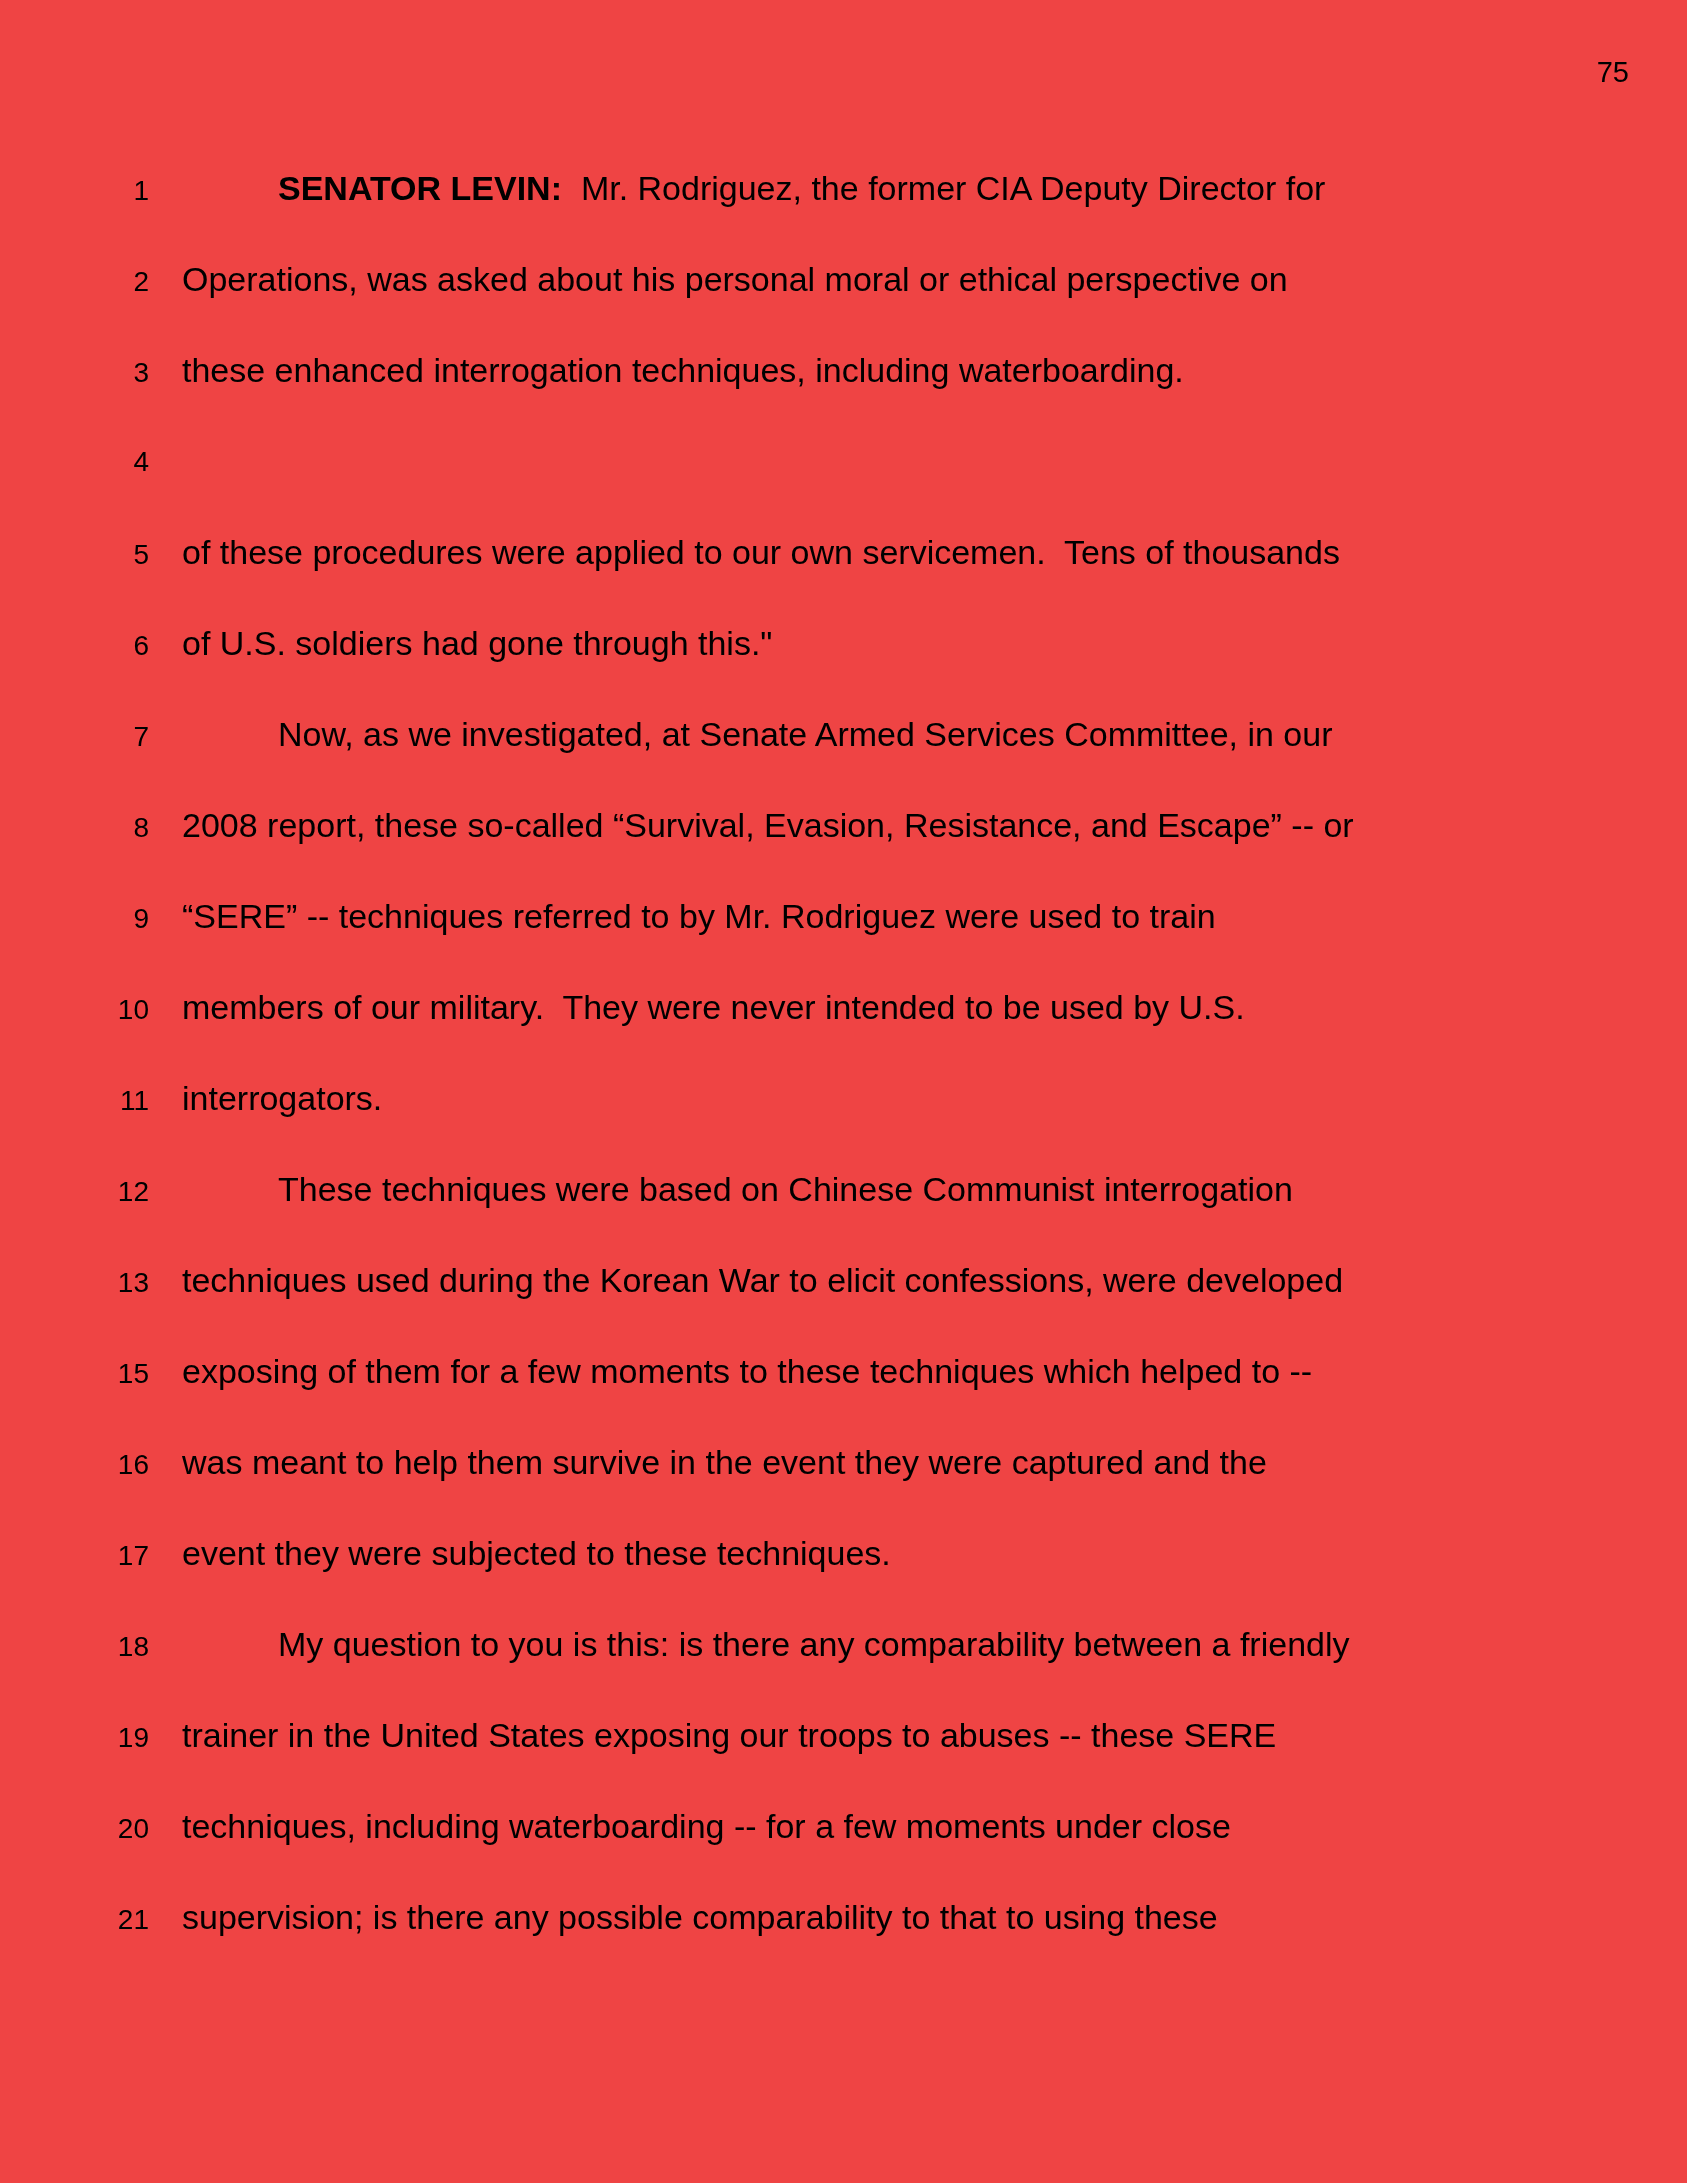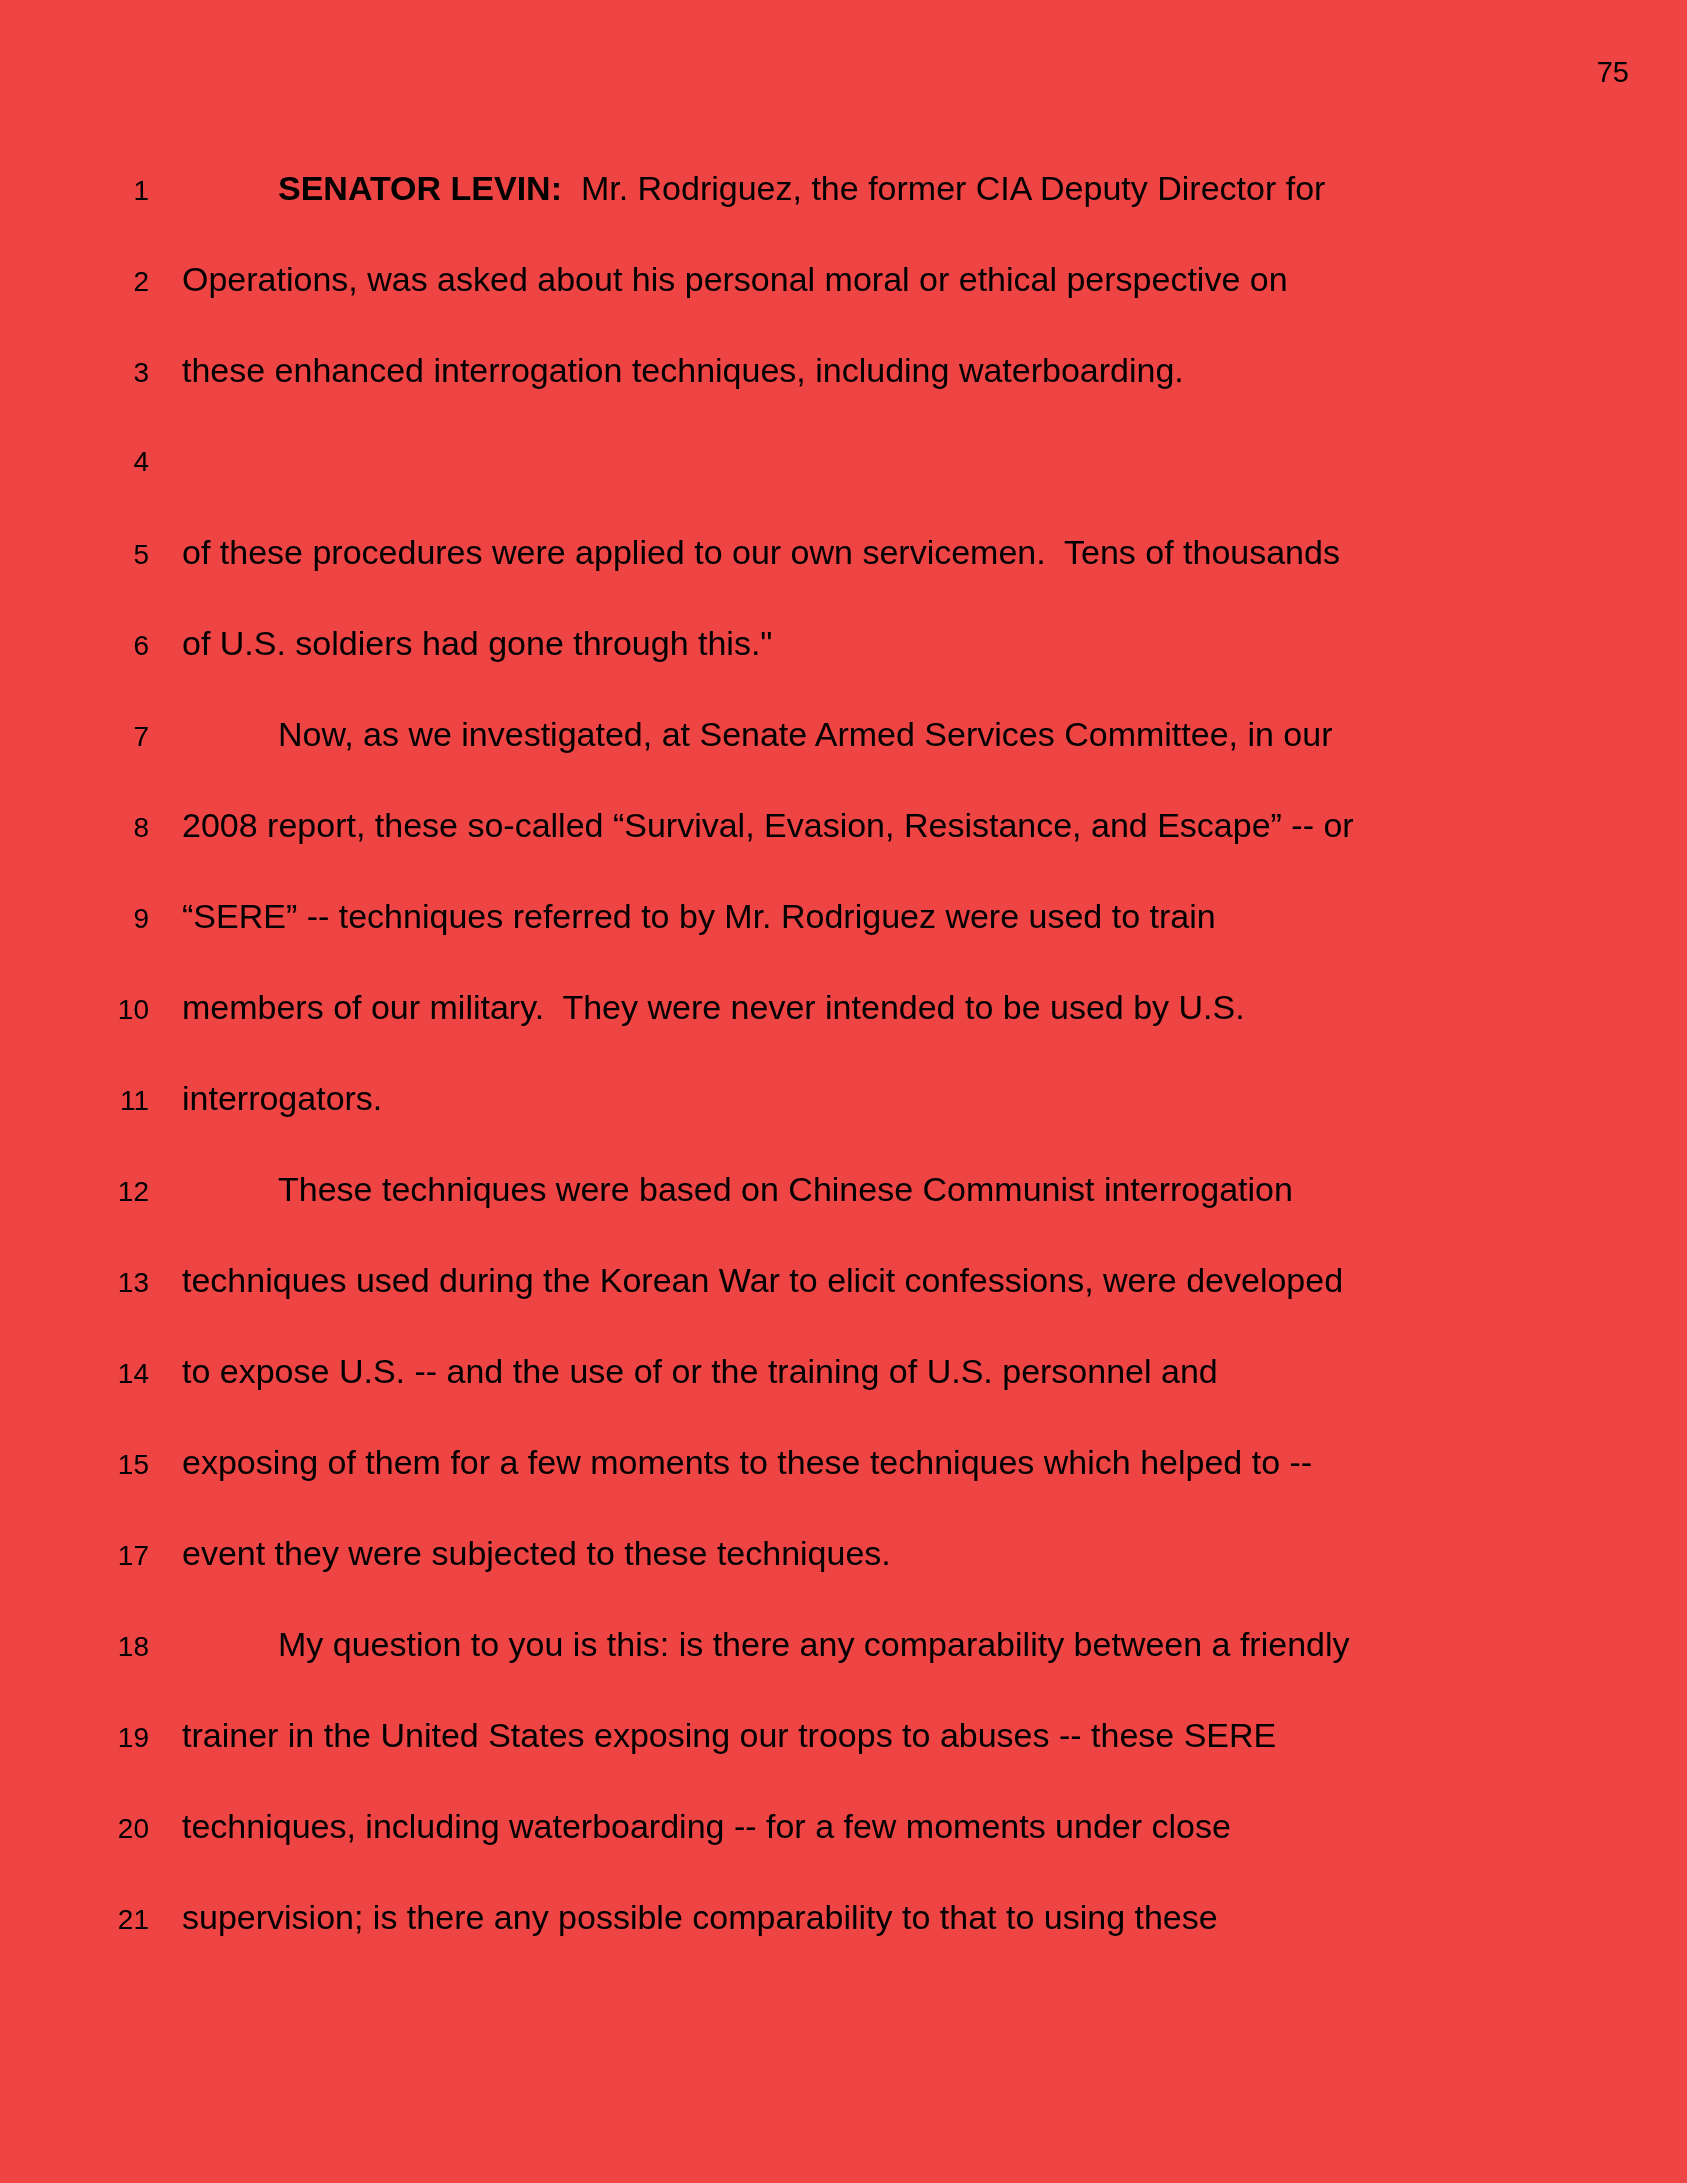--- a/index.html
+++ b/index.html
@@ -103,26 +103,26 @@
   </div>
       <div class="line indent">
     <span class="num">12</span>
     <span class="text"><span>These techniques were based on Chinese Communist interrogation</span></span>
   </div>
       <div class="line">
     <span class="num">13</span>
     <span class="text"><span>techniques used during the Korean War to elicit confessions, were developed</span></span>
   </div>
       <div class="line">
-    <span class="num">14</span>
-    <span class="text"><span>to expose U.S. -- and the use of or the training of U.S. personnel and</span></span>
+    <span class="num">15</span>
+    <span class="text"><span>exposing of them for a few moments to these techniques which helped to --</span></span>
   </div>
       <div class="line">
-    <span class="num">15</span>
-    <span class="text"><span>exposing of them for a few moments to these techniques which helped to --</span></span>
+    <span class="num">16</span>
+    <span class="text"><span>was meant to help them survive in the event they were captured and the</span></span>
   </div>
       <div class="line">
     <span class="num">17</span>
     <span class="text"><span>event they were subjected to these techniques.</span></span>
   </div>
       <div class="line indent">
     <span class="num">18</span>
     <span class="text"><span>My question to you is this: is there any comparability between a friendly</span></span>
   </div>
       <div class="line">

